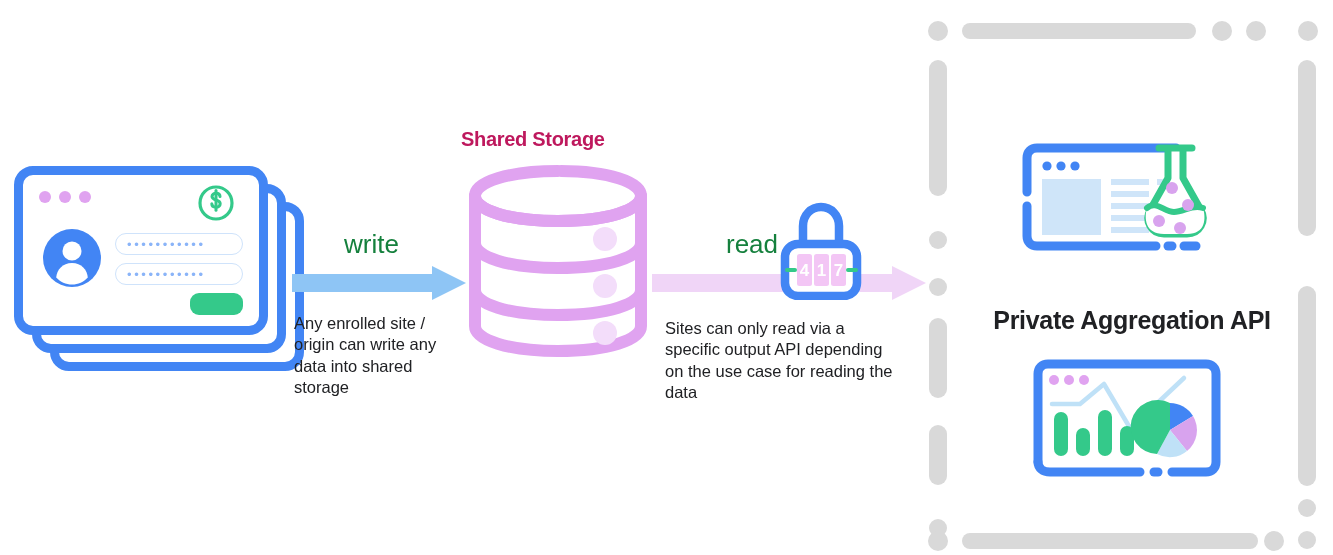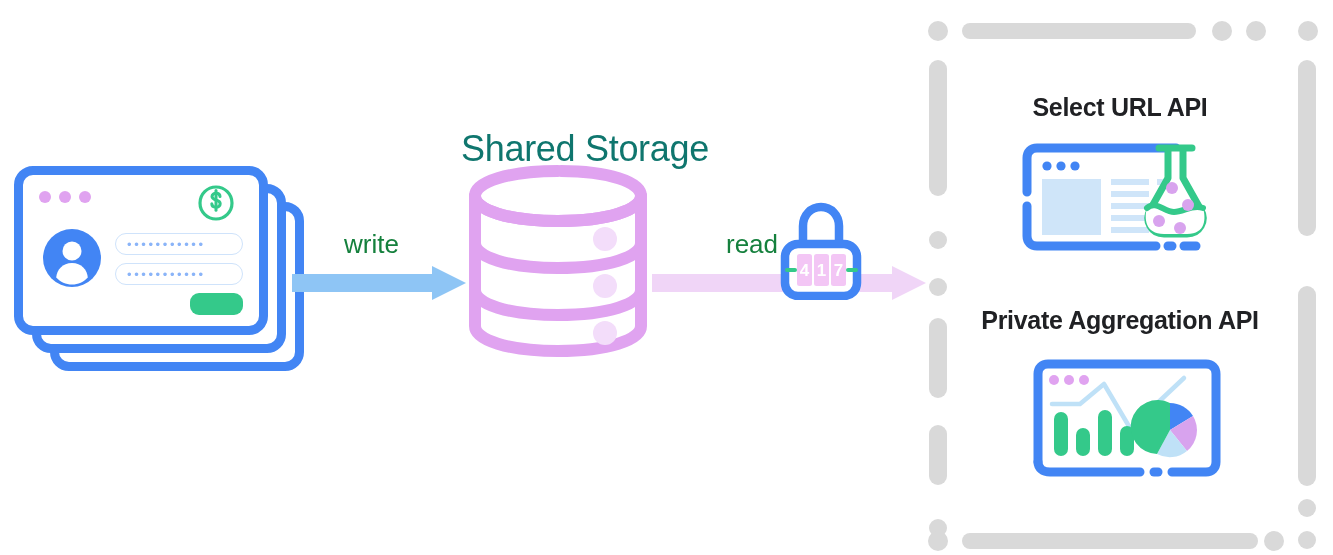--- a/index.html
+++ b/index.html
@@ -8,21 +8,21 @@
     background:#ffffff;
     font-family:"Liberation Sans","DejaVu Sans",sans-serif;
     overflow:hidden;
     position:relative;
   }
   #stage{position:absolute;left:0;top:0;width:1333px;height:555px;}
   .abs{position:absolute;}
 
   
   .title{
-    font-size:36px;font-weight:400;color:#0f766e;
+    font-size:20px;font-weight:700;color:#be185d;
     letter-spacing:-0.3px;white-space:nowrap;
   }
   .edge-label{
     font-size:26px;font-weight:400;color:#15803d;white-space:nowrap;
   }
   .caption{
     font-size:16.5px;font-weight:400;color:#202124;line-height:1.30;
   }
   .api-title{
     font-size:25px;font-weight:700;color:#202124;letter-spacing:-0.3px;
@@ -99,20 +99,21 @@
       <div class="submit-btn" style="left:167px;top:118px;width:53px;height:22px;"></div>
     </div>
   </div>
 
   <div class="abs edge-label" style="left:344px;top:229px;">write</div>
 
   <svg class="arrow-svg" style="left:292px;top:266px;" width="174" height="34" viewBox="0 0 174 34">
     <path d="M0 8 H140 V0 L174 17 L140 34 V26 H0 Z" fill="#8ec5f5"></path>
   </svg>
 
+  <div class="abs caption" style="left:294px;top:313px;width:172px;">Any enrolled site / origin can write any data into shared storage</div>
 
   <div class="abs title" style="left:461px;top:128px;">Shared Storage</div>
 
   <div class="abs" style="left:468px;top:165px;width:180px;height:192px;">
     <svg width="180" height="192" viewBox="0 0 180 192">
       <g fill="none" stroke="#e0a3f0" stroke-width="12" stroke-linecap="round">
 
         <path d="M90 6 C40 6 7 17 7 31 C7 45 40 56 90 56 C140 56 173 45 173 31 C173 17 140 6 93 6"></path>
 
         <path d="M7 31 C7 45 40 56 90 56 C140 56 173 45 173 31"></path>
@@ -147,20 +148,21 @@
         <text x="26.5" y="73.5" font-family="Liberation Sans, sans-serif" font-size="17" font-weight="700" fill="#ffffff" text-anchor="middle">4</text>
         <text x="43.5" y="73.5" font-family="Liberation Sans, sans-serif" font-size="17" font-weight="700" fill="#ffffff" text-anchor="middle">1</text>
         <text x="60.5" y="73.5" font-family="Liberation Sans, sans-serif" font-size="17" font-weight="700" fill="#ffffff" text-anchor="middle">7</text>
       </g>
 
       <line x1="9" y1="68" x2="17" y2="68" stroke="#34c98a" stroke-width="4" stroke-linecap="round"></line>
       <line x1="70" y1="68" x2="78" y2="68" stroke="#34c98a" stroke-width="4" stroke-linecap="round"></line>
     </svg>
   </div>
 
+  <div class="abs caption" style="left:665px;top:318px;width:232px;">Sites can only read via a specific output API depending on the use case for reading the data</div>
 
   <div class="abs" style="left:920px;top:10px;width:400px;height:535px;">
 
     <div class="panel-dash" style="left:8px;top:11px;width:20px;height:20px;"></div>
     <div class="panel-dash" style="left:42px;top:13px;width:234px;height:16px;"></div>
     <div class="panel-dash" style="left:292px;top:11px;width:20px;height:20px;"></div>
     <div class="panel-dash" style="left:326px;top:11px;width:20px;height:20px;"></div>
     <div class="panel-dash" style="left:378px;top:11px;width:20px;height:20px;"></div>
 
     <div class="panel-dash" style="left:9px;top:50px;width:18px;height:136px;"></div>
@@ -172,21 +174,20 @@
 
     <div class="panel-dash" style="left:378px;top:50px;width:18px;height:176px;"></div>
     <div class="panel-dash" style="left:378px;top:276px;width:18px;height:200px;"></div>
     <div class="panel-dash" style="left:378px;top:489px;width:18px;height:18px;"></div>
     <div class="panel-dash" style="left:378px;top:521px;width:18px;height:18px;"></div>
 
     <div class="panel-dash" style="left:8px;top:521px;width:20px;height:20px;"></div>
     <div class="panel-dash" style="left:42px;top:523px;width:296px;height:16px;"></div>
     <div class="panel-dash" style="left:344px;top:521px;width:20px;height:20px;"></div>
 
-    <div class="api-title" style="position:absolute;left:0px;top:83px;width:400px;">Select URL API</div>
 
     <div class="api-card" style="left:96px;top:128px;width:215px;height:118px;">
       <svg width="215" height="118" viewBox="0 0 215 118">
 
         <g fill="none" stroke="#4285f4" stroke-width="9" stroke-linecap="round">
           <path d="M11 54 V20 C11 14 15 10 21 10 H160"></path>
           <path d="M11 68 V98 C11 104 15 108 21 108 H140"></path>
           <path d="M152 108 H156"></path>
           <path d="M168 108 H180"></path>
         </g>
@@ -215,21 +216,21 @@
                    C190 80 190 96 171 96 H148 C129 96 128 80 131 70 Z" fill="#ffffff"></path>
           <path d="M131 70 C140 62 148 74 158 74 C168 74 176 66 187 70" fill="none" stroke="#34c98a" stroke-width="6" stroke-linecap="round"></path>
           <circle cx="156" cy="50" r="6" fill="#d8a3ee"></circle>
           <circle cx="172" cy="67" r="6" fill="#d8a3ee"></circle>
           <circle cx="143" cy="83" r="6" fill="#d8a3ee"></circle>
           <circle cx="164" cy="90" r="6" fill="#d8a3ee"></circle>
         </g>
       </svg>
     </div>
 
-    <div class="api-title" style="position:absolute;left:0px;top:296px;width:400px;">Private Aggregation API</div>
+    <div class="api-title" style="position:absolute;left:12px;top:296px;width:400px;">Private Aggregation API</div>
 
     <div class="api-card" style="left:112px;top:348px;width:190px;height:124px;">
       <svg width="190" height="124" viewBox="0 0 190 124">
 
         <g fill="none" stroke="#4285f4" stroke-width="9" stroke-linecap="round">
           <path d="M6 104 V16 C6 10 10 6 16 6 H174 C180 6 184 10 184 16 V104
                    C184 110 180 114 174 114 H140"></path>
           <path d="M126 114 H122"></path>
           <path d="M108 114 H18 C11 114 6 110 6 104"></path>
         </g>

